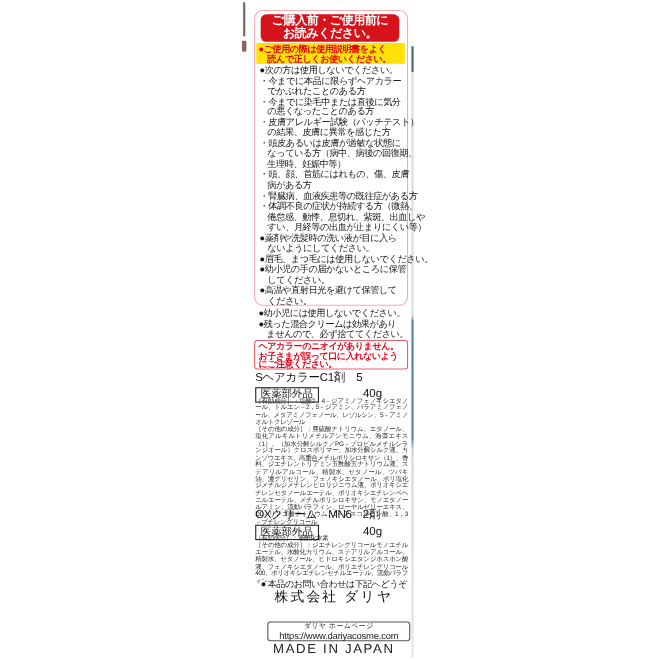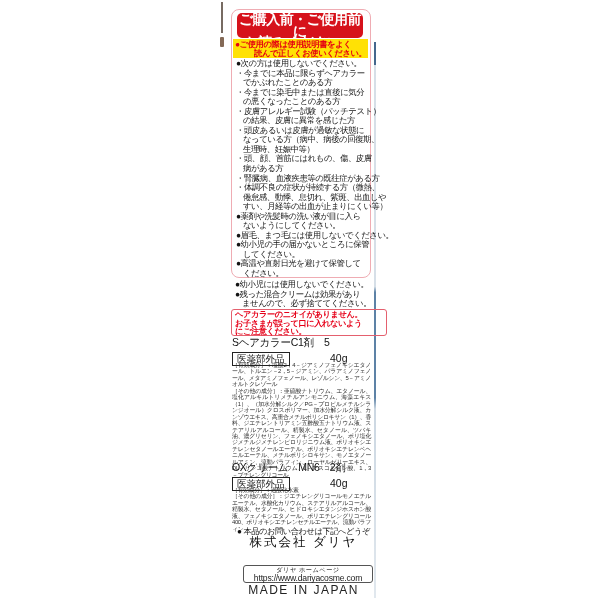--- a/index.html
+++ b/index.html
@@ -19,46 +19,46 @@
       rgba(120,150,178,.38) 66%, rgba(120,150,178,.22) 100%);
   }
   
   .pink-box{
     position:absolute;left:231px;top:9px;width:140px;height:269px;
     border:1.5px solid #efacb3;border-radius:8px;background:#fff;box-sizing:border-box;
   }
   .red-header{
     position:absolute;left:5px;top:3px;width:126px;height:25px;
     background:#d6121b;border-radius:5px;
-    color:#fff;font-weight:bold;font-size:14px;line-height:11.5px;
+    color:#fff;font-weight:bold;font-size:11px;line-height:11.5px;
     text-align:center;padding-top:1px;box-sizing:border-box;letter-spacing:-0.5px;
   }
   .yellow-note{
     position:absolute;left:1px;top:29px;width:135px;height:19px;
     background:#ffe105;color:#e50012;font-weight:bold;
     font-size:8.3px;line-height:9.2px;padding:1px 0 0 2px;box-sizing:border-box;
     letter-spacing:-0.4px;white-space:nowrap;
   }
-  .yellow-note .ind2{padding-left:8px;margin-left:11px;}
+  .yellow-note .ind2{padding-left:8px;}
   .warn-list{
     position:absolute;left:4px;top:49px;width:134px;
     font-size:8.4px;line-height:9.55px;letter-spacing:-0.45px;color:#141414;
   }
   .warn-list .wline{white-space:nowrap;}
   .warn-list .wline.ind{padding-left:7px;}
   
   .extra-list{
     position:absolute;left:235px;top:280px;width:140px;
     font-size:8.4px;line-height:9.5px;letter-spacing:-0.45px;color:#141414;
   }
   .extra-list .wline{white-space:nowrap;}
   .extra-list .wline.ind{padding-left:7px;}
   
   .nosmell{
-    position:absolute;left:231px;top:309px;width:156px;height:27px;
+    position:absolute;left:231px;top:309px;width:140px;height:27px;
     border:1.6px solid #e4606e;border-radius:3px;box-sizing:border-box;
     color:#e60019;font-weight:bold;font-size:8.2px;line-height:8.6px;
     padding:1px 0 0 3px;letter-spacing:-0.4px;
   }
   .nosmell .rline{white-space:nowrap;}
   
   .pname{position:absolute;left:232px;font-size:10.5px;letter-spacing:-0.3px;color:#111;white-space:nowrap;}
   .p1name{top:336px;}
   .p2name{top:461px;}
   .cat-row{position:absolute;left:232px;height:13px;white-space:nowrap;}

